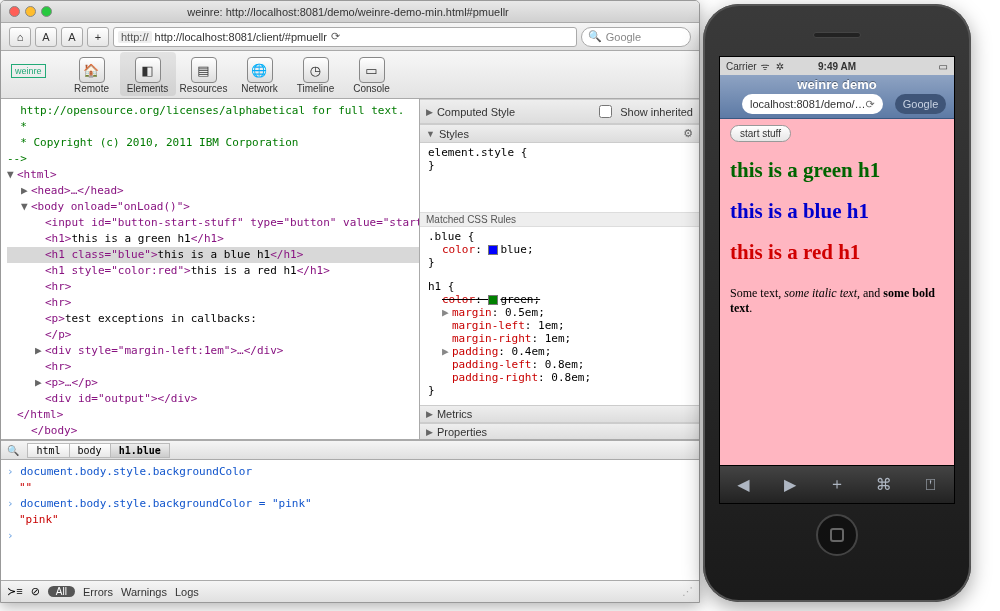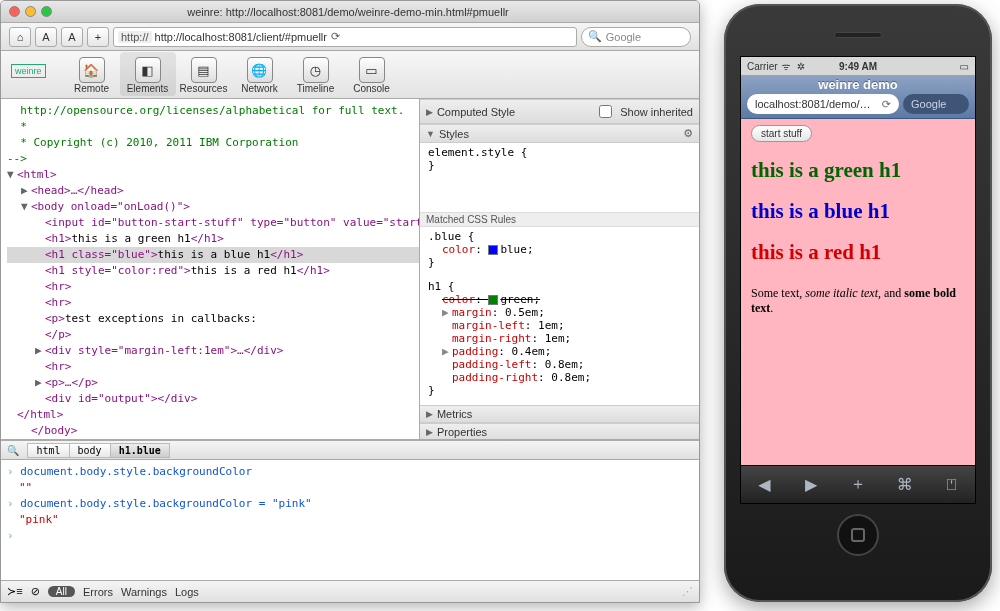--- a/index.html
+++ b/index.html
@@ -114,39 +114,39 @@
 .expr{ color:#1155cc;}
 .res { color:#c80000; margin-left:12px;}
 .res.str{ color:#c80000;}
 
 .statusbar { height:22px; background:linear-gradient(#f5f5f5,#e0e0e0); border-top:1px solid #aaa; display:flex; align-items:center; padding:0 6px; gap:8px; font-size:11px;}
 .pill{ background:#555;color:#fff;border-radius:8px;padding:0 8px; font-size:10px;}
 .stat-item{ color:#333;}
 .resize{ margin-left:auto; color:#aaa;}
 
 .iphone {
-  position:absolute; right:8px; top:4px; width:268px; height:598px;
+  position:absolute; right:29px; top:4px; width:268px; height:598px;
   background:linear-gradient(#3a3a3a,#1a1a1a); border-radius:36px;
   box-shadow:0 6px 20px rgba(0,0,0,.35), inset 0 0 0 2px #555;
   display:flex; flex-direction:column; align-items:center;
 }
 .speaker{ width:48px;height:6px;background:#222;border-radius:3px;margin-top:28px;border:1px solid #444;}
 .homebtn{ width:42px;height:42px;border-radius:50%;border:2px solid #444;background:#111;margin:10px auto 0;display:flex;align-items:center;justify-content:center;}
 .homesq{width:14px;height:14px;border:2px solid #666;border-radius:3px;}
 .screen{
   margin-top:18px; width:236px; height:448px; background:#fff; border:1px solid #000;
   display:flex; flex-direction:column; overflow:hidden;
 }
 .ios-status{ height:18px; background:#d8d8d8; display:flex; align-items:center; padding:0 6px; font-size:10px; color:#333;}
 .ios-status .time{ position:absolute; left:50%; transform:translateX(-50%); font-weight:bold;}
 .ios-status .wifi{margin-left:4px;}
 .ios-status .load{margin-left:6px;}
 .ios-nav{ height:44px; background:linear-gradient(#8ea3c3,#5d7aa5); border-bottom:1px solid #3a5880; display:flex; flex-direction:column; align-items:center; justify-content:center;}
 .ios-title{ color:#fff; font-size:13px; font-weight:bold; text-shadow:0 -1px 0 rgba(0,0,0,.4); margin-bottom:2px;}
-.ios-urlrow{ display:flex; gap:4px; width:100%; padding:0 6px 2px;}
+.ios-urlrow{ display:flex; gap:12px; width:100%; padding:0 22px 2px;}
 .ios-url{ flex:1; height:20px; background:#fff; border-radius:10px; font-size:11px; color:#333; display:flex; align-items:center; padding:0 8px;}
 .ios-url .rl{ margin-left:auto; color:#666;}
 .ios-search{ width:66px; height:20px; background:#3f5578; border-radius:10px; color:#c9d3e3; font-size:11px; display:flex; align-items:center; padding:0 8px;}
 .ios-content{ flex:1; background:#ffb6c1; padding:6px 10px 8px; overflow:hidden; font-family:"Times New Roman",serif;}
 .start-pill{ display:inline-block; font-family:"Lucida Grande",Arial; font-size:10px; padding:2px 9px; border:1px solid #999; border-radius:10px; background:linear-gradient(#fff,#e6e6e6); color:#333;}
 .ios-h{ font-size:21px; font-weight:bold; margin:16px 0 8px; }
 .gH{ color:#006400;} .bH{ color:#0000cd;} .rH{ color:#d00000;}
 .ios-para{ font-size:12px; color:#000; margin-top:10px; font-family:"Times New Roman",serif;}
 .ios-tabs{ height:38px; background:linear-gradient(#444,#222); display:flex; align-items:center; justify-content:space-around; color:#aeb6c2; font-size:16px; border-top:1px solid #000;}
 .ios-tabs div{ width:36px; text-align:center;}

